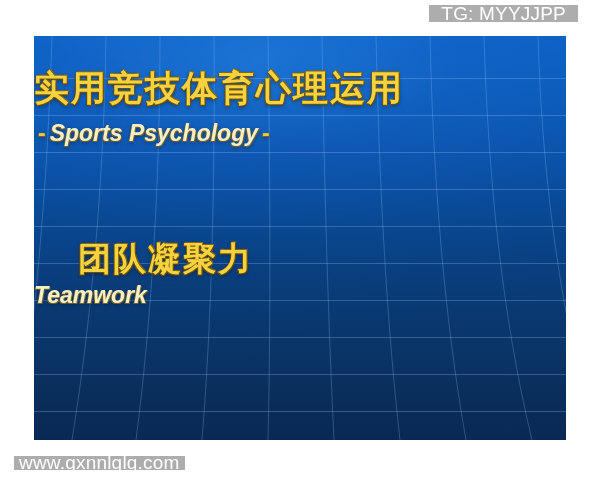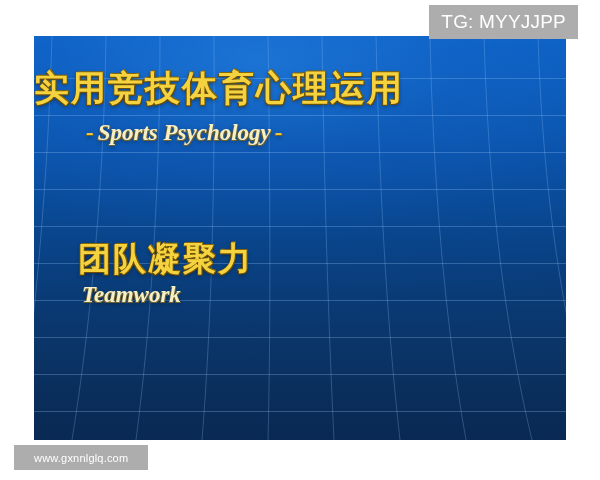--- a/index.html
+++ b/index.html
@@ -99,27 +99,26 @@
       -1px  1px 0 #6b4e04,
        1px -1px 0 #8a6806,
        0 2px 4px rgba(0,0,0,0.45);
     white-space: nowrap;
   }
 
   .en-cream {
     color: #f6f0c8;
     font-style: italic;
     font-weight: bold;
-    font-family: Liberation Serif, serif;
+    font-family: Liberation Sans, sans-serif;
     text-shadow:
        1px 1px 0 #6d6030,
       -1px 1px 0 #6d6030,
        0 2px 4px rgba(0,0,0,0.45);
     white-space: nowrap;
-    padding-left: 48px;
   }
 
   #title-main {
     position: absolute;
     left: 0; right: 0;
     top: 31px;
     font-size: 35px;
     line-height: 42px;
   }
   #title-sub {
@@ -158,31 +157,31 @@
     background: #adadad;
     color: #ffffff;
     font-family: "Liberation Sans", sans-serif;
     display: flex;
     align-items: center;
     white-space: nowrap;
   }
   #tg-badge {
     right: 22px;
     top: 5px;
-    height: 34px;
+    height: 17px;
     padding: 0 12px;
     font-size: 19px;
     letter-spacing: 0.2px;
   }
   #site-watermark {
     left: 14px;
     bottom: 10px;
-    height: 25px;
-    padding: 0 20px;
-    font-size: 11px;
+    height: 14px;
+    padding: 0 5px;
+    font-size: 19px;
     letter-spacing: 0.2px;
   }
 </style>
 </head>
 <body>
 
 <div id="page">
 
   <div id="slide">
 

